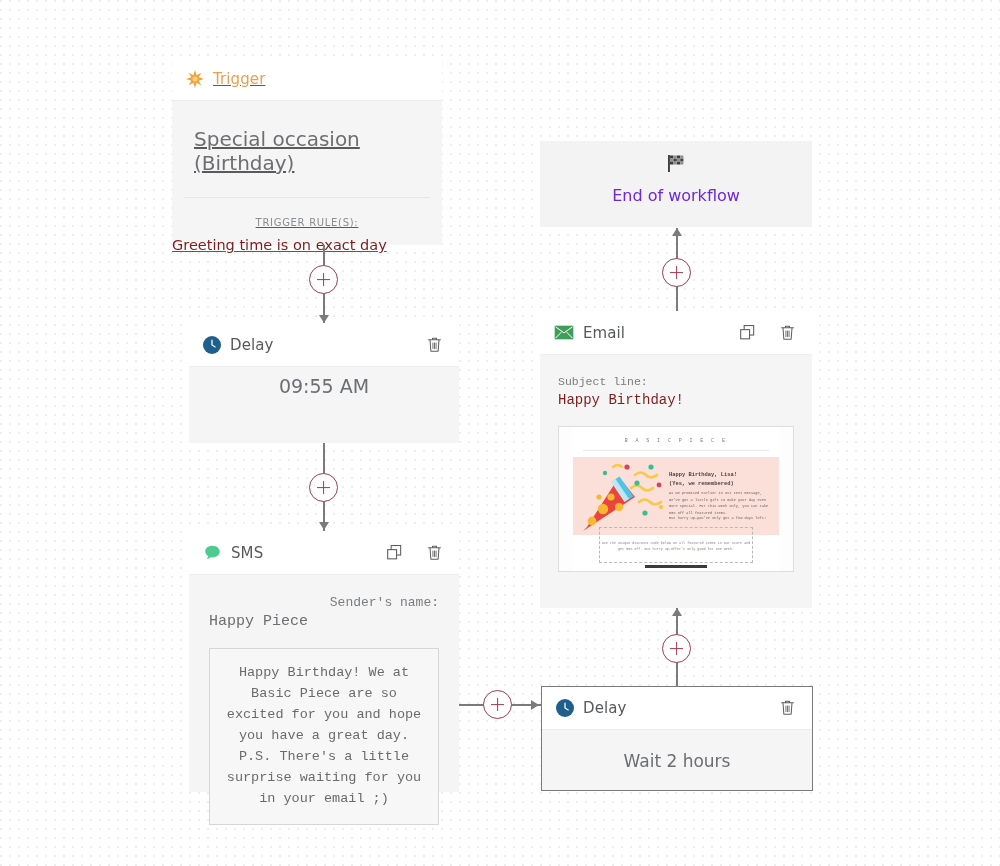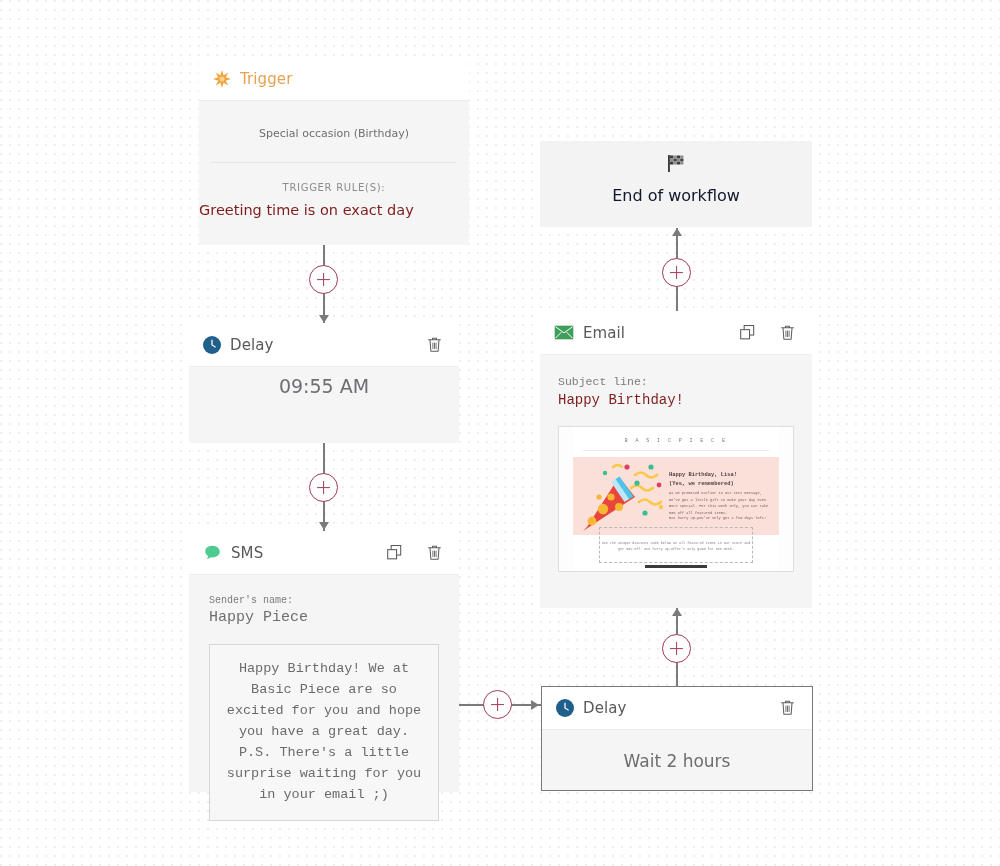--- a/index.html
+++ b/index.html
@@ -64,25 +64,25 @@
   
   .ic { display:block; }
   .dot-ic {
     width: 18px; height: 18px;
     border-radius: 50%;
     display: inline-block;
     flex: none;
   }
 
   
-  #trigger { left: 199px; top: 57px; width: 270px; height: 188px; }
+  #trigger { left: 172px; top: 57px; width: 270px; height: 188px; text-decoration: underline; }
   #trigger .node-head .title { color: #e8a051; }
   .trigger-main {
-    text-align: center;
-    font-size: 11px;
+    text-align: left;
+    font-size: 20px;
     color: #6d6e71;
     padding: 26px 10px 22px 10px;
     border-bottom: 1px solid #e6e6e6;
     margin: 0 12px;
   }
   .trigger-rule-label {
     text-align: center;
     font-size: 10px;
     letter-spacing: .7px;
     color: #8b8c8e;
@@ -106,21 +106,21 @@
   }
   .delay-value {
     text-align: center;
     font-size: 19px;
     color: #6d6e71;
     padding-top: 8px;
   }
 
   
   #sms { left: 189px; top: 531px; width: 270px; height: 261px; }
-  .sender-label { font-size: 10px; color: #7b7c7e; padding: 6px 4px 0 4px; }
+  .sender-label { font-size: 13px; color: #7b7c7e; padding: 6px 4px 0 4px; text-align: right; }
   .sender-value { font-size: 15px; color: #6d6e71; padding: 3px 4px 0 4px; }
   .sms-box {
     margin: 18px 4px 0 4px;
     border: 1px solid #d6d6d6;
     background: #f7f7f7;
     padding: 14px 14px 15px 14px;
     text-align: center;
     font-size: 13.5px;
     line-height: 1.55;
     color: #6a6b6d;
@@ -203,21 +203,21 @@
   
   .popper { position: absolute; left: 2px; top: 4px; }
 
   
   #endnode {
     left: 540px; top: 141px; width: 272px; height: 86px;
     background: #f3f3f3;
     text-align: center;
   }
   .end-flag { padding-top: 12px; }
-  .end-text { font-size: 16px; color: #0f172a; padding-top: 9px; }
+  .end-text { font-size: 16px; color: #6d28d9; padding-top: 9px; }
 
   
   #delay2 {
     left: 541px; top: 686px; width: 272px; height: 105px;
     border: 1px solid #7a7a7a;
     background: #f5f5f5;
   }
   #delay2 .node-head { height: 43px; }
   .delay2-value {
     text-align: center;

